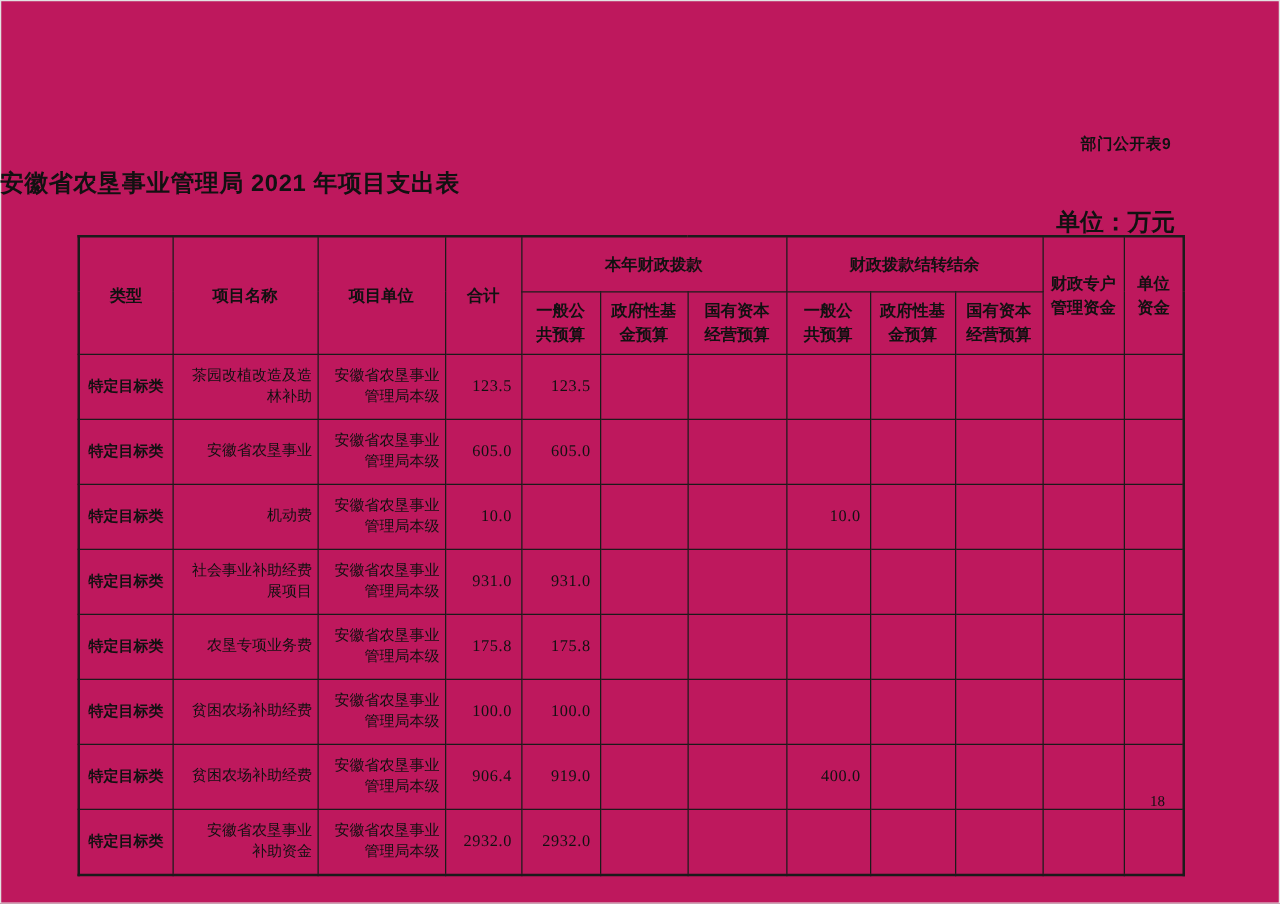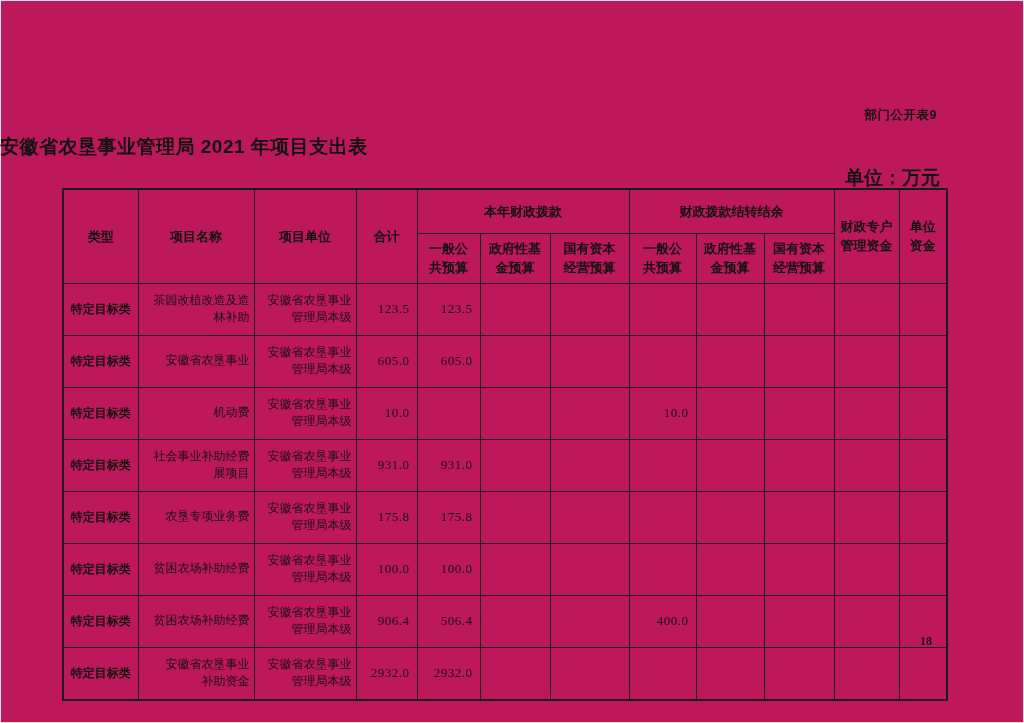--- a/index.html
+++ b/index.html
@@ -51,21 +51,21 @@
     padding:1px 4px 1px 7px; white-space:pre-line; line-height:1.45;
   }
   td.c-num {
     font-family:"Liberation Serif", serif;
     font-size:13px; text-align:right; padding-right:7px;
     letter-spacing:0.5px;
   }
   .page-number {
     position:absolute; top:634px; left:920px;
     font-family:"Liberation Serif", serif;
-    font-size:12px; font-weight:bold;
+    font-size:12px; font-weight:normal;
   }
 </style>
 </head>
 <body>
 
 <div class="sheet">
 
   <div class="corner-label">部门公开表9</div>
 
   <div class="doc-title">安徽省农垦事业管理局 2021 年项目支出表</div>
@@ -207,21 +207,21 @@
         <td class="c-num"></td>
         <td class="c-num"></td>
         <td class="c-num"></td>
       </tr>
       <tr>
         <td class="c-type">特定目标类</td>
         <td class="c-name">贫困农场补助经费</td>
         <td class="c-unit">安徽省农垦事业
 管理局本级</td>
         <td class="c-num">906.4</td>
-        <td class="c-num">506.4</td>
+        <td class="c-num">919.0</td>
         <td class="c-num"></td>
         <td class="c-num"></td>
         <td class="c-num">400.0</td>
         <td class="c-num"></td>
         <td class="c-num"></td>
         <td class="c-num"></td>
         <td class="c-num"></td>
       </tr>
       <tr>
         <td class="c-type">特定目标类</td>

